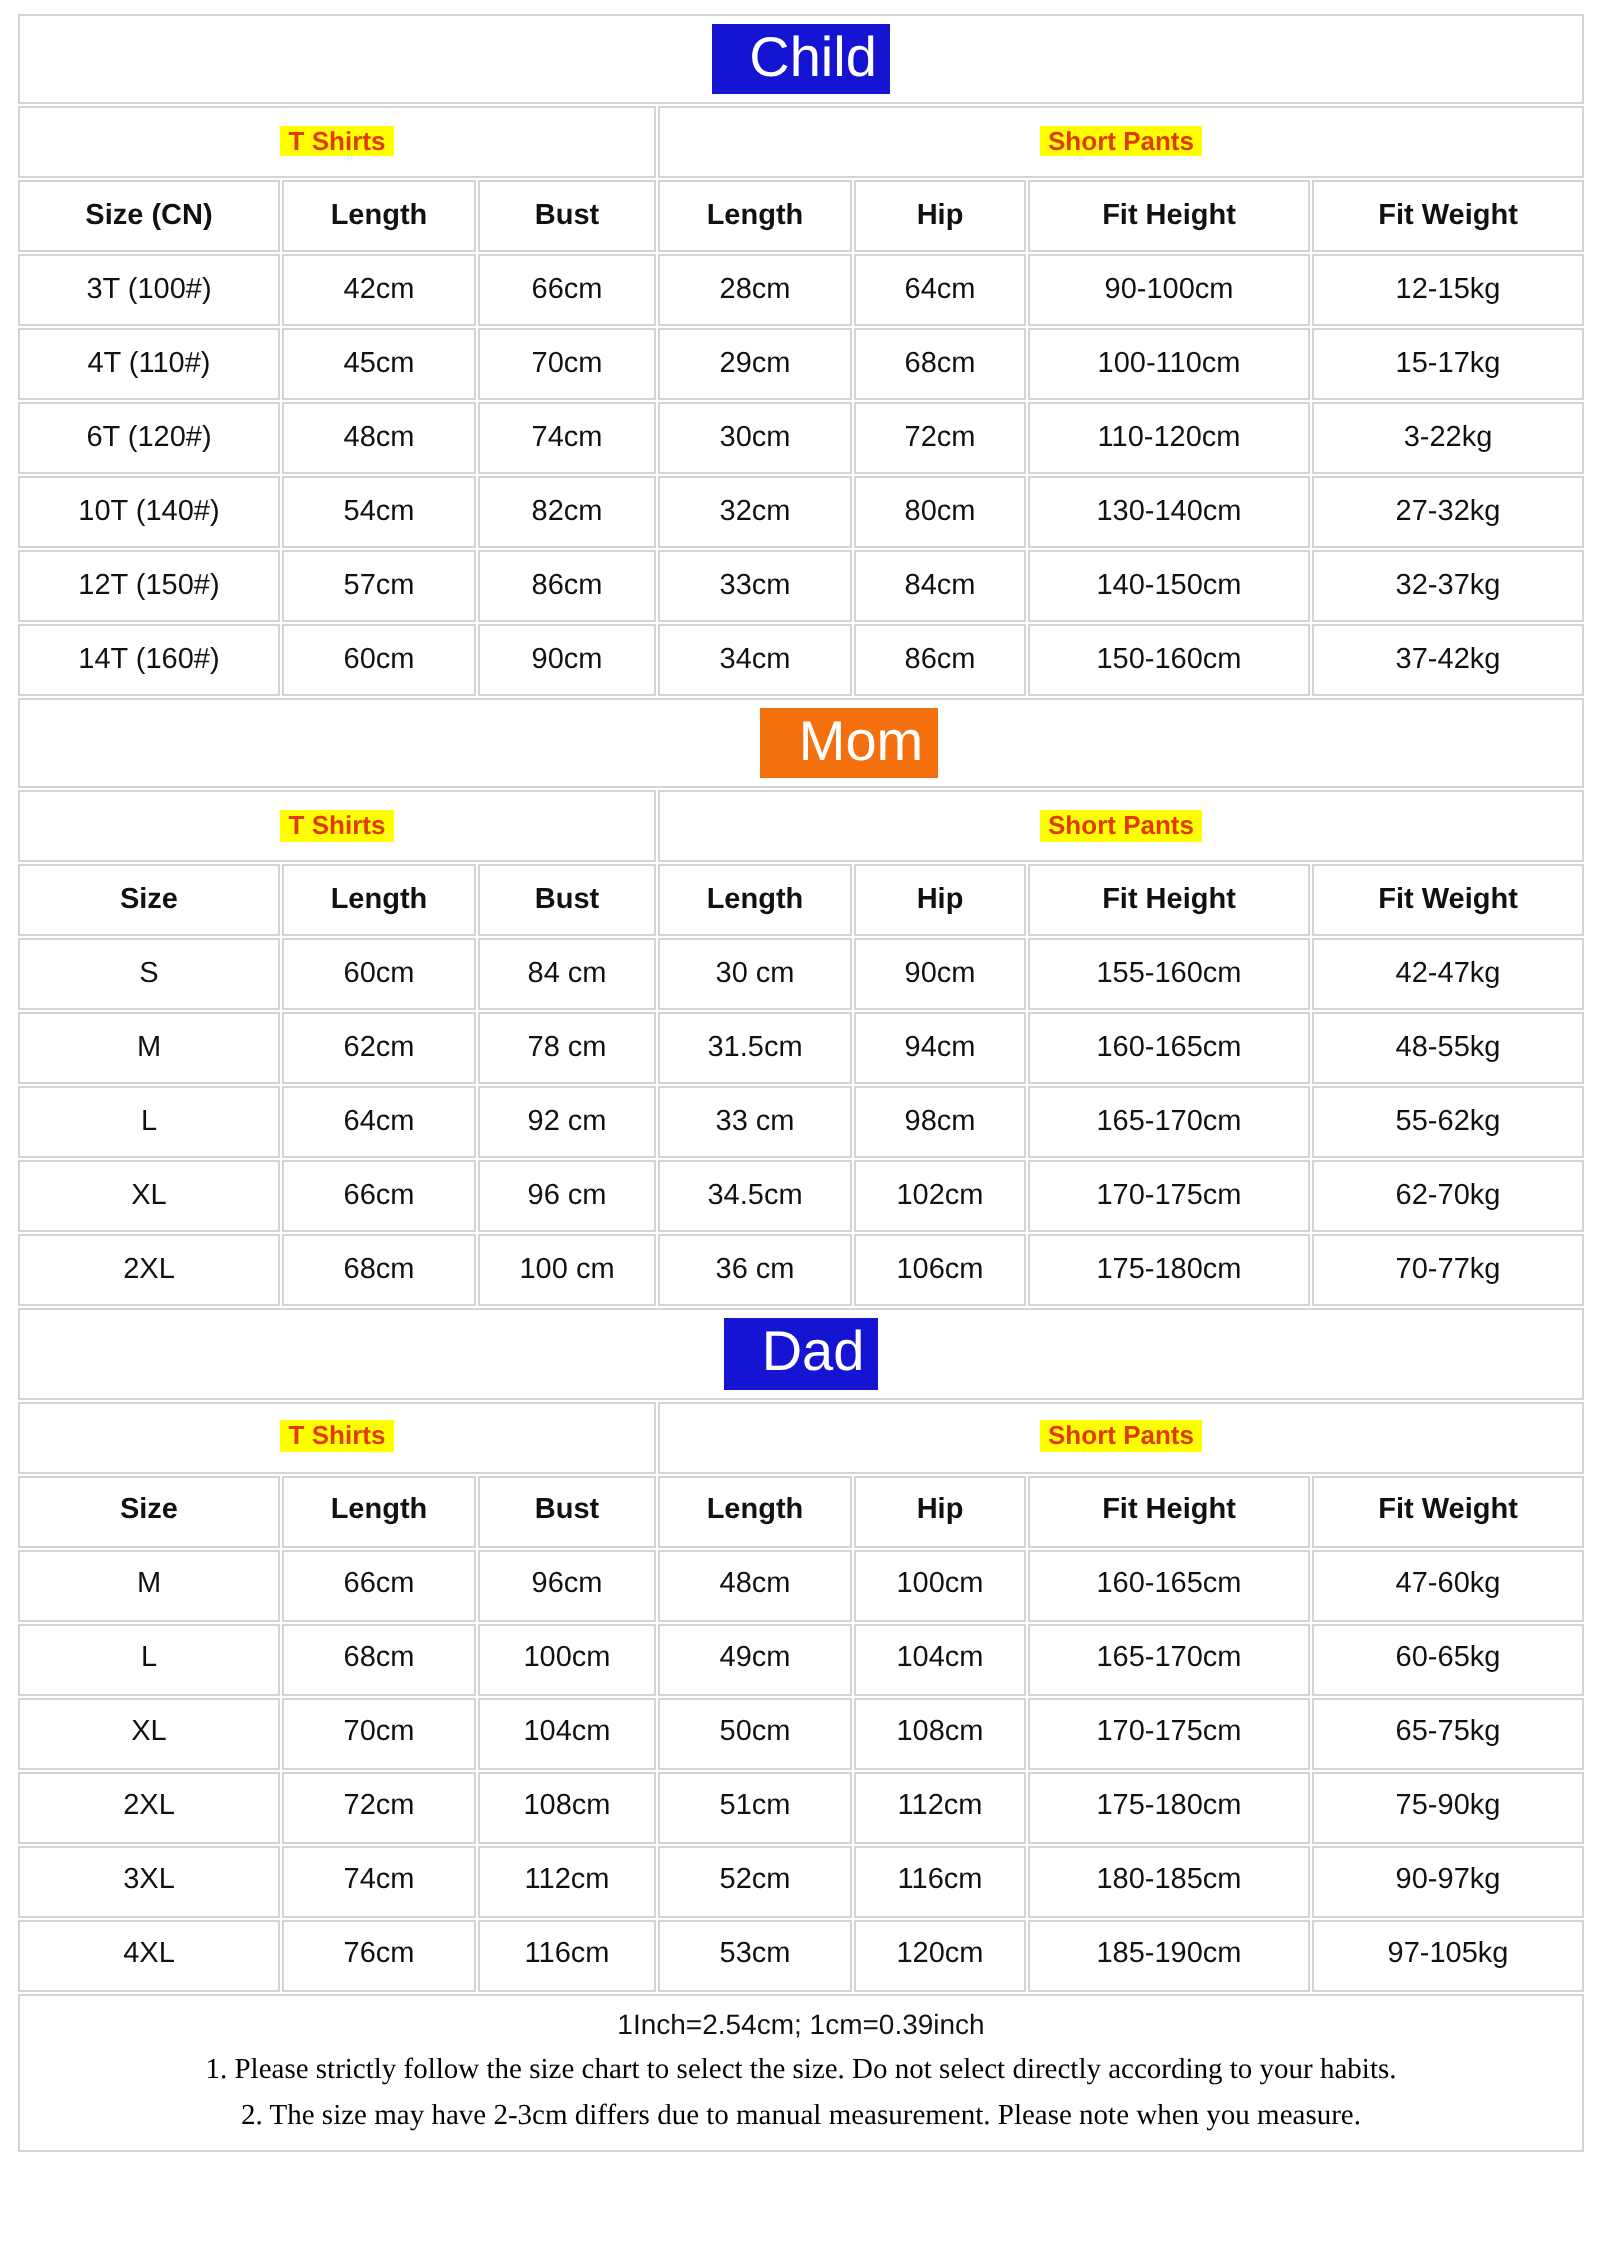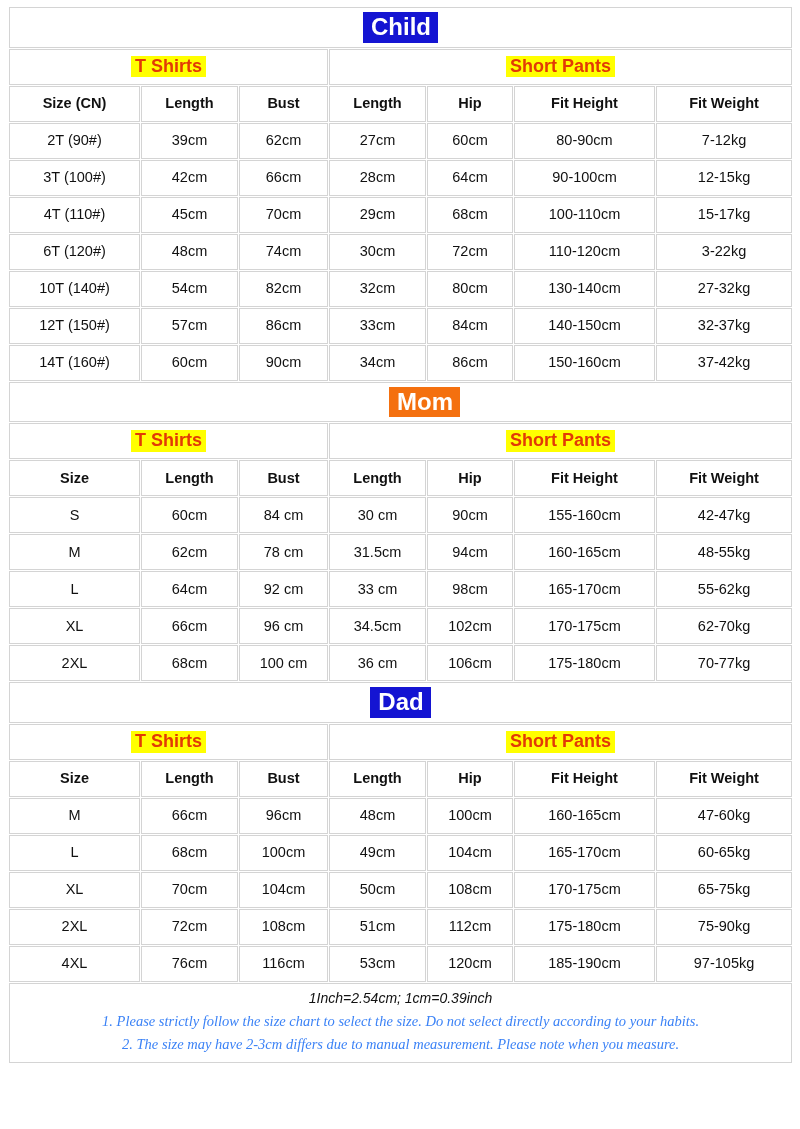--- a/index.html
+++ b/index.html
@@ -49,69 +49,68 @@
   col.c6 { width: 141px; }
   col.c7 { width: 136px; }
 
   
   td.group-title-cell {
     height: 44px;
     padding: 6px 2px;
   }
   .badge {
     display: inline-block;
-    padding: 1px 7px 2px 8px;
-    font-size: 24px;
-    font-weight: 700;
+    padding: 1px 7px 2px 19px;
+    font-size: 28px;
+    font-weight: 400;
     line-height: 1.15;
     color: #ffffff;
     letter-spacing: 0px;
   }
   .badge.blue { background: #1414d2; }
   .badge.orange { background: #f4700f; margin-left: 48px; }
 
   
   td.section-cell {
     height: 36px;
     padding: 5px 2px;
   }
   .hl {
     display: inline-block;
     background: #ffff00;
     color: #e23a06;
-    font-size: 18px;
+    font-size: 13px;
     font-weight: bold;
     line-height: 1.2;
     padding: 0 4px;
   }
 
   
   td.colhead {
     font-weight: bold;
     font-size: 14.5px;
     height: 30px;
   }
 
   
   td.footer-cell {
     height: 86px;
     padding: 8px 10px 10px 10px;
     text-align: center;
-    font-style: italic;
   }
   .foot-line1 {
     font-family: "Liberation Sans", sans-serif;
     font-size: 14px;
     color: #111111;
     margin: 2px 0 6px 0;
   }
   .foot-line {
     font-family: "Liberation Serif", serif;
     font-size: 14.5px;
-    color: #3b82f6;
+    color: #000000;
     margin: 4px 0;
     line-height: 1.3;
   }
 </style>
 </head>
 <body>
 
 <div class="page">
 
   <table class="chart">
@@ -135,29 +134,20 @@
         <tr>
           <td class="colhead">Size (CN)</td>
           <td class="colhead">Length</td>
           <td class="colhead">Bust</td>
           <td class="colhead">Length</td>
           <td class="colhead">Hip</td>
           <td class="colhead">Fit Height</td>
           <td class="colhead">Fit Weight</td>
         </tr>
         <tr>
-          <td>2T (90#)</td>
-          <td>39cm</td>
-          <td>62cm</td>
-          <td>27cm</td>
-          <td>60cm</td>
-          <td>80-90cm</td>
-          <td>7-12kg</td>
-        </tr>
-        <tr>
           <td>3T (100#)</td>
           <td>42cm</td>
           <td>66cm</td>
           <td>28cm</td>
           <td>64cm</td>
           <td>90-100cm</td>
           <td>12-15kg</td>
         </tr>
         <tr>
           <td>4T (110#)</td>
@@ -311,20 +301,29 @@
         <tr>
           <td>2XL</td>
           <td>72cm</td>
           <td>108cm</td>
           <td>51cm</td>
           <td>112cm</td>
           <td>175-180cm</td>
           <td>75-90kg</td>
         </tr>
         <tr>
+          <td>3XL</td>
+          <td>74cm</td>
+          <td>112cm</td>
+          <td>52cm</td>
+          <td>116cm</td>
+          <td>180-185cm</td>
+          <td>90-97kg</td>
+        </tr>
+        <tr>
           <td>4XL</td>
           <td>76cm</td>
           <td>116cm</td>
           <td>53cm</td>
           <td>120cm</td>
           <td>185-190cm</td>
           <td>97-105kg</td>
         </tr>
         <tr>
           <td class="footer-cell" colspan="7">

